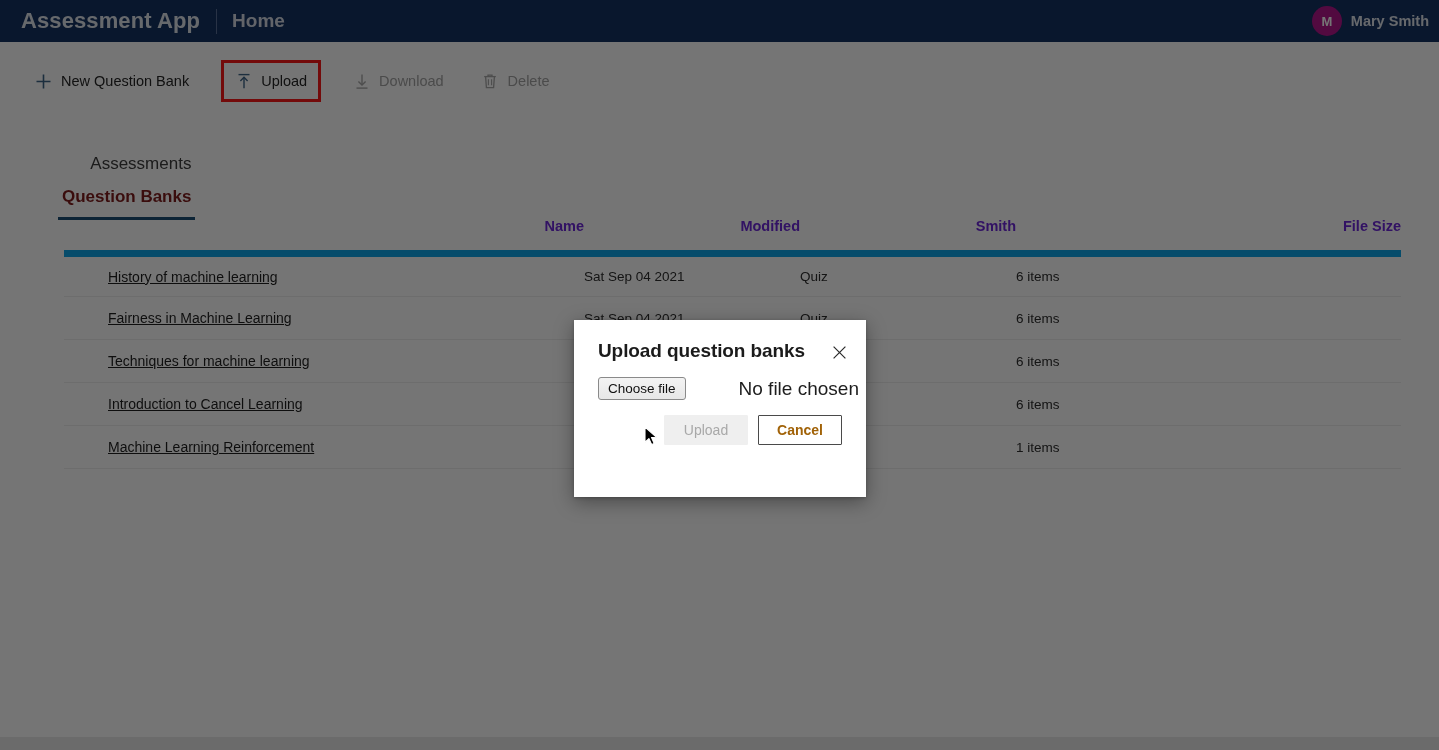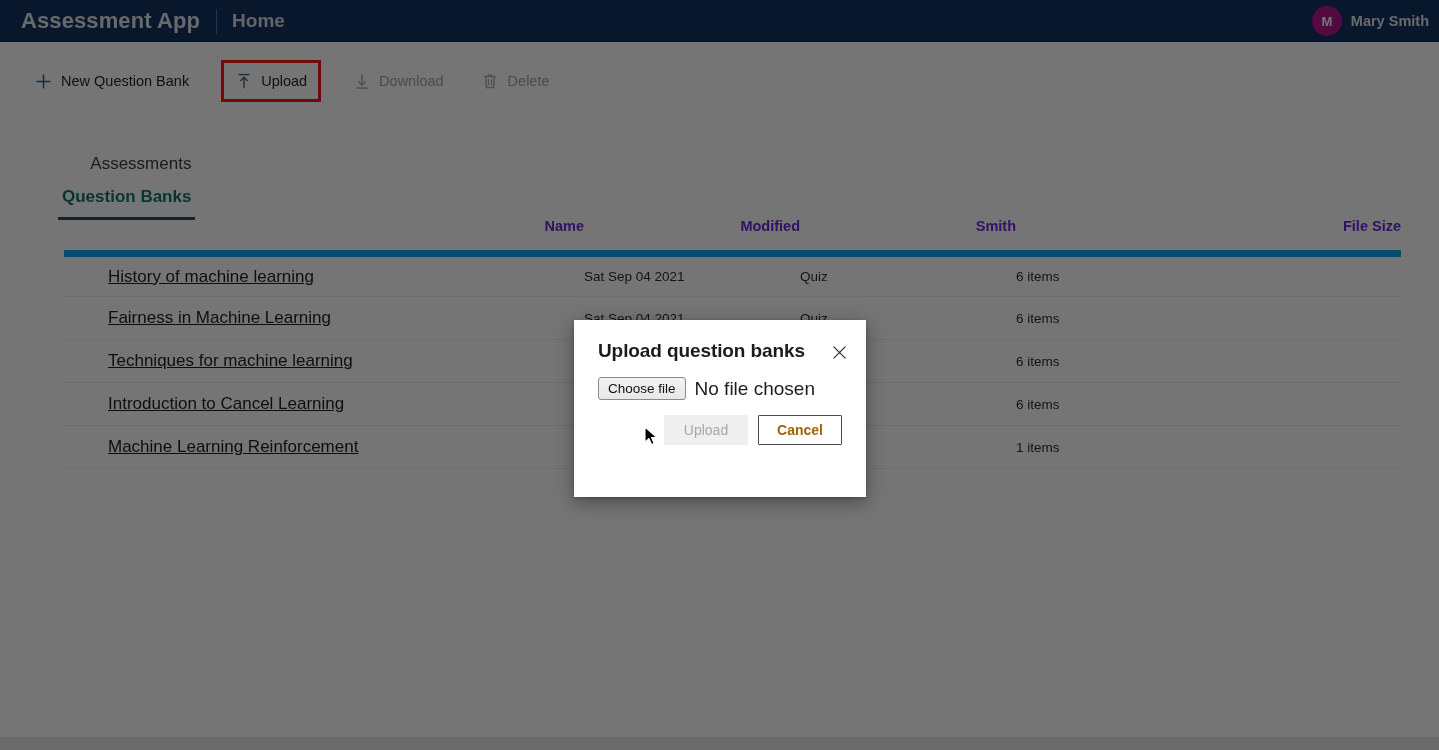--- a/index.html
+++ b/index.html
@@ -134,21 +134,21 @@
   .tab {
     font-size: 17px;
     color: #3e3e3e;
     padding: 0 4px 10px 4px;
     margin-right: 32px;
     cursor: pointer;
     border-bottom: 3px solid transparent;
     white-space: nowrap;
   }
   .tab.active {
-    color: #0f766e;
+    color: #7f1d1d;
     font-weight: bold;
     border-bottom-color: #1d4f77;
   }
 
   
   .tablewrap {
     position: absolute;
     left: 64px; top: 176px;
     width: 1337px;
   }
@@ -175,21 +175,21 @@
   }
   .col-name   { width: 520px; padding-left: 44px !important; }
   .col-mod    { width: 216px; }
   .col-type   { width: 216px; }
   .col-size   { width: auto; }
   th.col-name { padding-left: 44px !important; }
   .qb-link {
     color: #1f1f1f;
     text-decoration: underline;
     cursor: pointer;
-    font-size: 17px;
+    font-size: 14px;
   }
 
   
   .overlay {
     position: absolute;
     left: 0; top: 0;
     width: 1439px; height: 750px;
     background: rgba(0,0,0,0.54);
     z-index: 40;
   }
@@ -235,20 +235,21 @@
     flex: 0 0 auto;
     margin-top: 1px;
     background: none;
     border: none;
     padding: 0;
   }
   .dlg-body {
     padding: 14px 24px 0 24px;
     display: flex;
     align-items: center;
+    gap: 44px;
   }
   .filebtn {
     font-family: inherit;
     font-size: 13.5px;
     color: #101010;
     background: linear-gradient(#f3f3f3, #e7e7e7);
     border: 1px solid #8a8a8a;
     border-radius: 3px;
     padding: 3px 9px;
     cursor: pointer;

